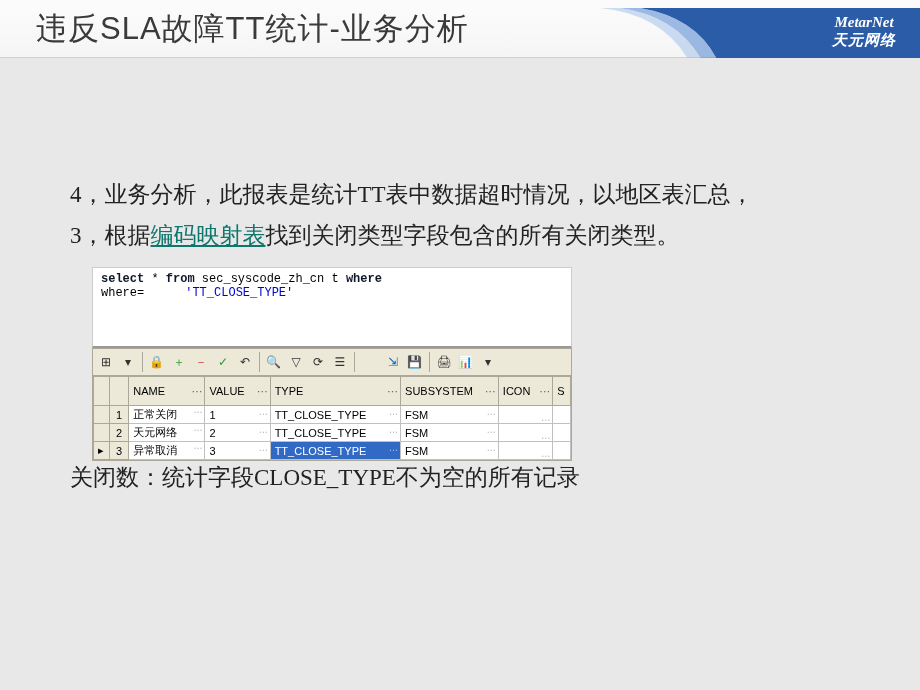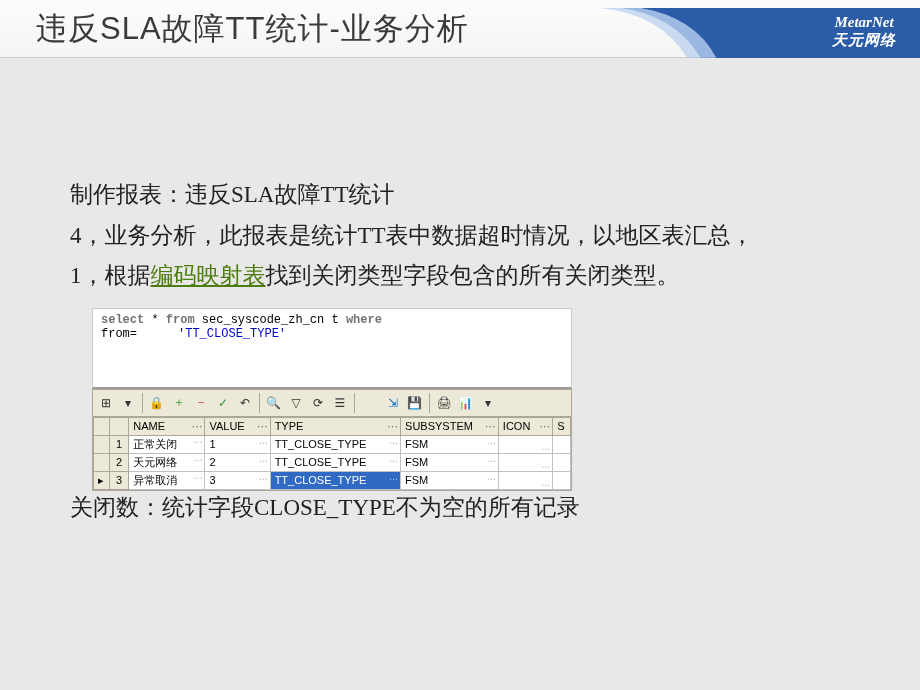--- a/index.html
+++ b/index.html
@@ -64,37 +64,37 @@
       padding: 120px 70px 0 70px;
     }
     .paragraph {
       font-size: 23px;
       line-height: 1.5;
       color: #222;
       font-family: "SimSun", "宋体", serif;
       margin-bottom: 6px;
     }
     .link-text {
-      color: #4d7c0f;
+      color: #0f766e;
       text-decoration: underline;
       margin-top: 23px;
     }
     .sql-block {
       margin: 14px 0 0 22px;
       width: 480px;
     }
     .sql-line {
       background: #fff;
       padding: 4px 8px;
       font-family: "Courier New", monospace;
       font-size: 12px;
       border: 1px solid #ccc;
       border-bottom: none;
     }
-    .sql-kw { color: #737373; font-weight: bold; }
+    .sql-kw { color: #0f172a; font-weight: bold; }
     .sql-str { color: #0000cc; margin-left: 41px; }
     .sql-blank {
       background: #fff;
       height: 44px;
       border: 1px solid #ccc;
       border-top: none;
       border-bottom: 2px solid #999;
     }
     .toolbar {
       background: #ece9d8;
@@ -127,21 +127,21 @@
       font-family: Tahoma, sans-serif;
       font-size: 11px;
     }
     .grid table {
       border-collapse: collapse;
       width: 100%;
     }
     .grid th {
       background: #ece9d8;
       border: 1px solid #aca899;
-      padding: 2px 4px;
+      padding: 8px 4px;
       text-align: left;
       font-weight: normal;
       font-size: 11px;
       height: 18px;
       position: relative;
     }
     .grid th .dots {
       position: absolute;
       right: 2px;
       color: #666;
@@ -193,29 +193,28 @@
       <path d="M 40 0 Q 105 6 132 58 L 145 58 Q 120 8 60 0 Z" fill="#9cbce8" opacity="0.5"></path>
     </svg>
     <div class="brand">
       <div class="brand-en">MetarNet</div>
       <div class="brand-cn">天元网络</div>
     </div>
   </div>
 </div>
 
 <div class="content">
-  <div class="paragraph">制作报表：违反SLA故障TT统计</div>
   <div class="paragraph">4，业务分析，此报表是统计TT表中数据超时情况，以地区表汇总，</div>
   <div class="paragraph">
-    <span>1，根据</span><span class="link-text">编码映射表</span><span>找到关闭类型字段包含的所有关闭类型。</span>
+    <span>3，根据</span><span class="link-text">编码映射表</span><span>找到关闭类型字段包含的所有关闭类型。</span>
   </div>
 
   <div class="sql-block">
     <div class="sql-line">
-      <span class="sql-kw">select</span><span> * </span><span class="sql-kw">from</span><span> sec_syscode_zh_cn t </span><span class="sql-kw">where</span><span> from=</span><span class="sql-str">'TT_CLOSE_TYPE'</span>
+      <span class="sql-kw">select</span><span> * </span><span class="sql-kw">from</span><span> sec_syscode_zh_cn t </span><span class="sql-kw">where</span><span> where=</span><span class="sql-str">'TT_CLOSE_TYPE'</span>
     </div>
     <div class="sql-blank"></div>
 
     <div class="toolbar">
       <span class="tb-btn">⊞</span>
       <span class="tb-btn">▾</span>
       <span class="tb-sep"></span>
       <span class="tb-btn">🔒</span>
       <span class="tb-btn" style="color:#393">＋</span>
       <span class="tb-btn" style="color:#c33">－</span>

